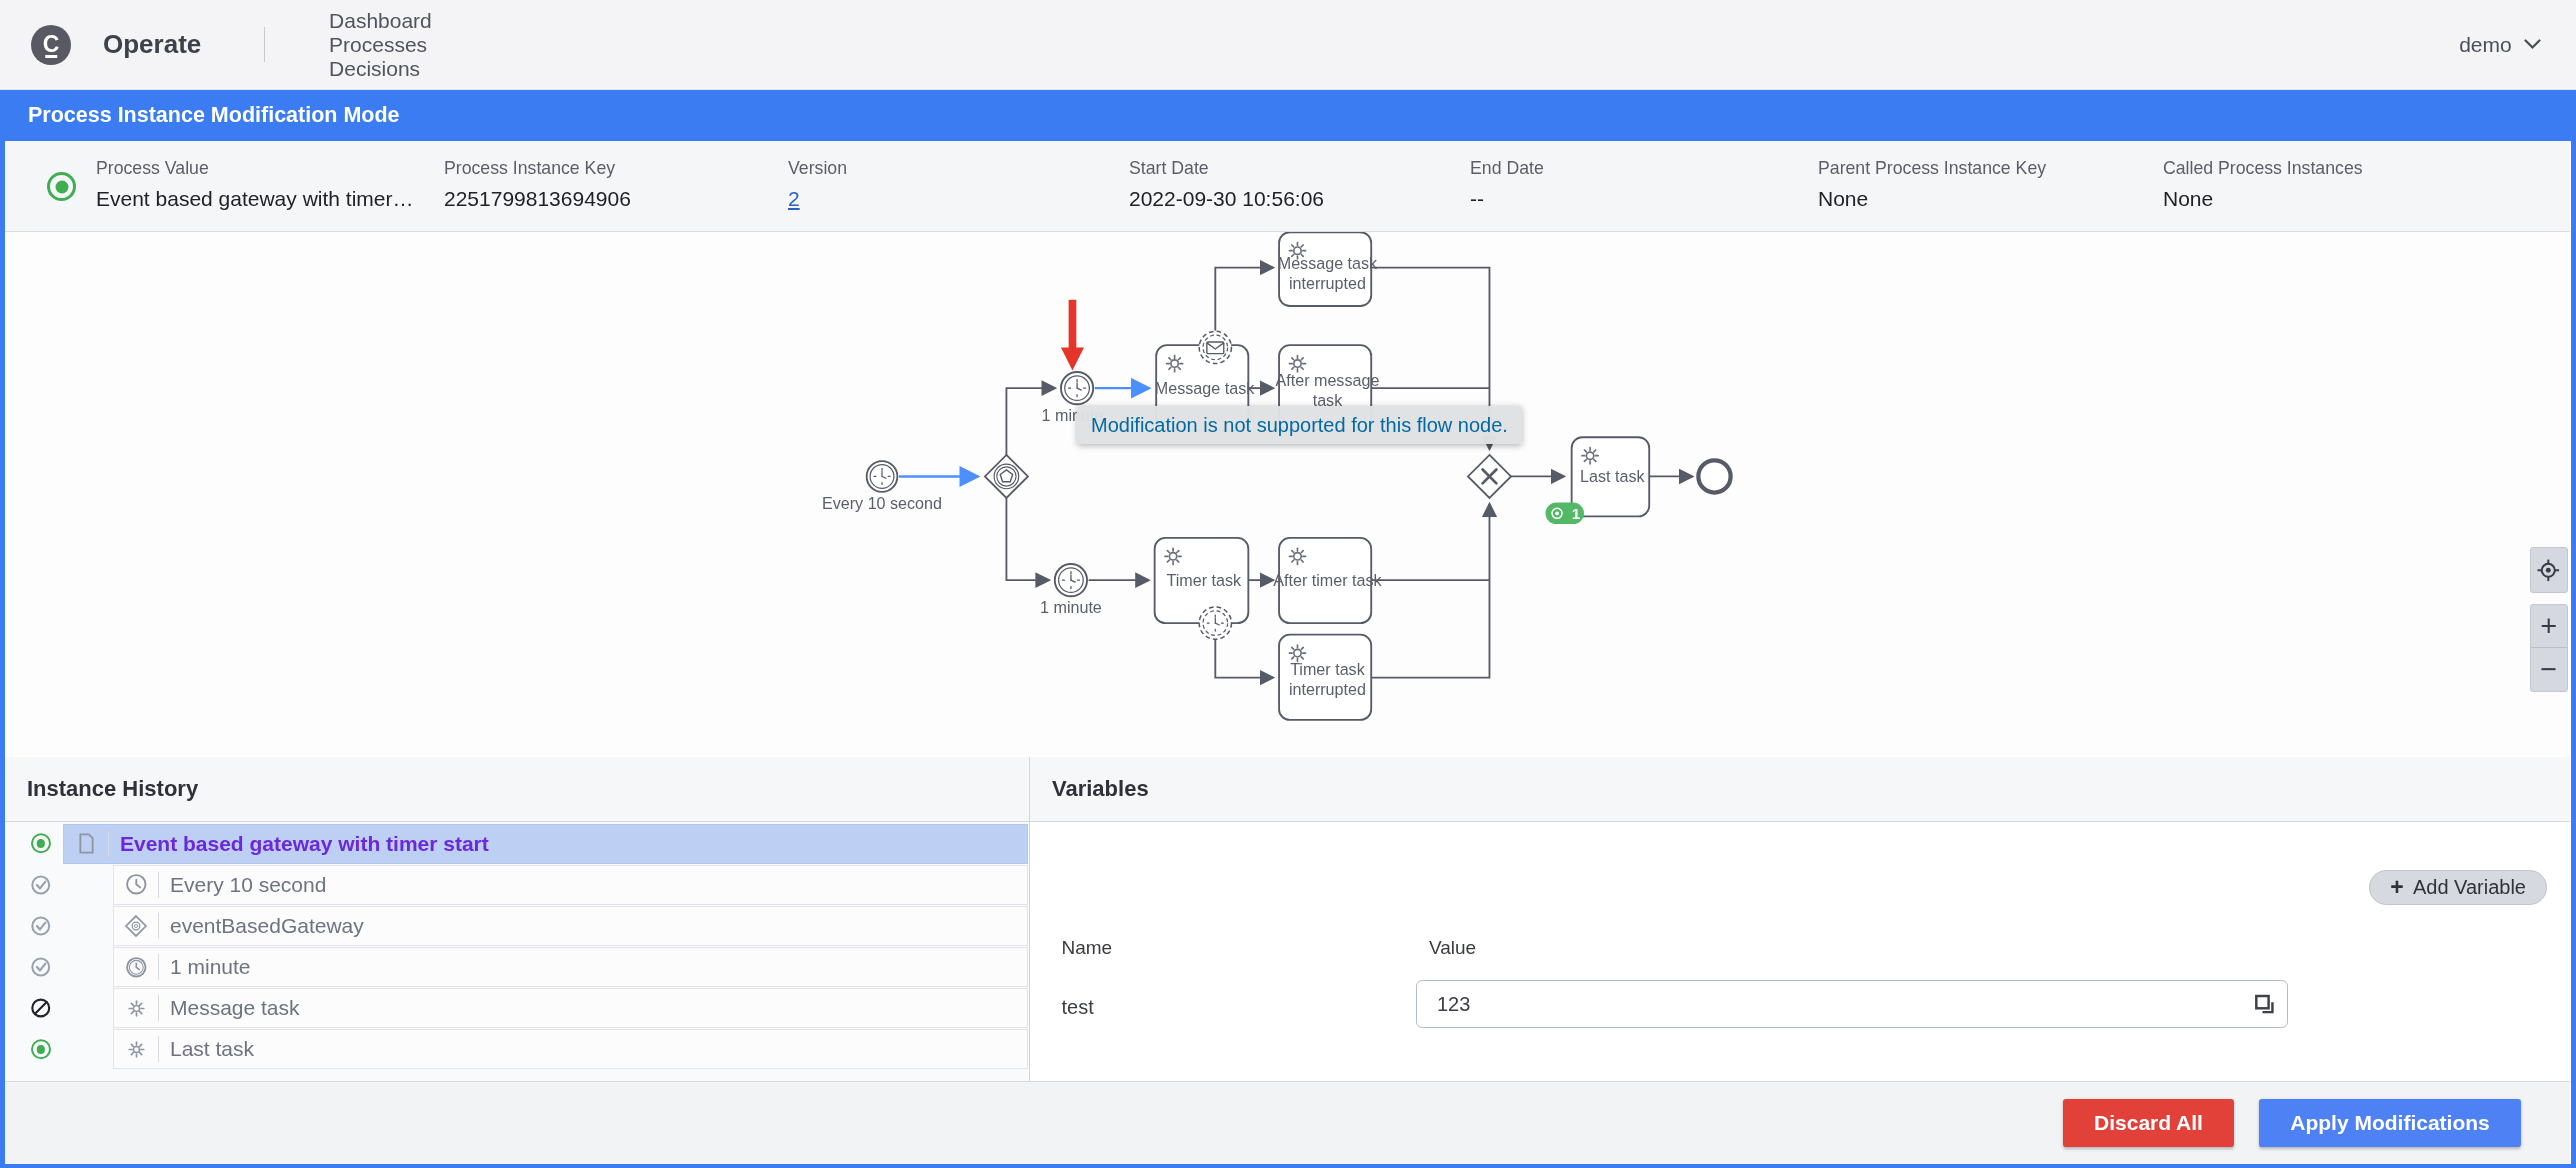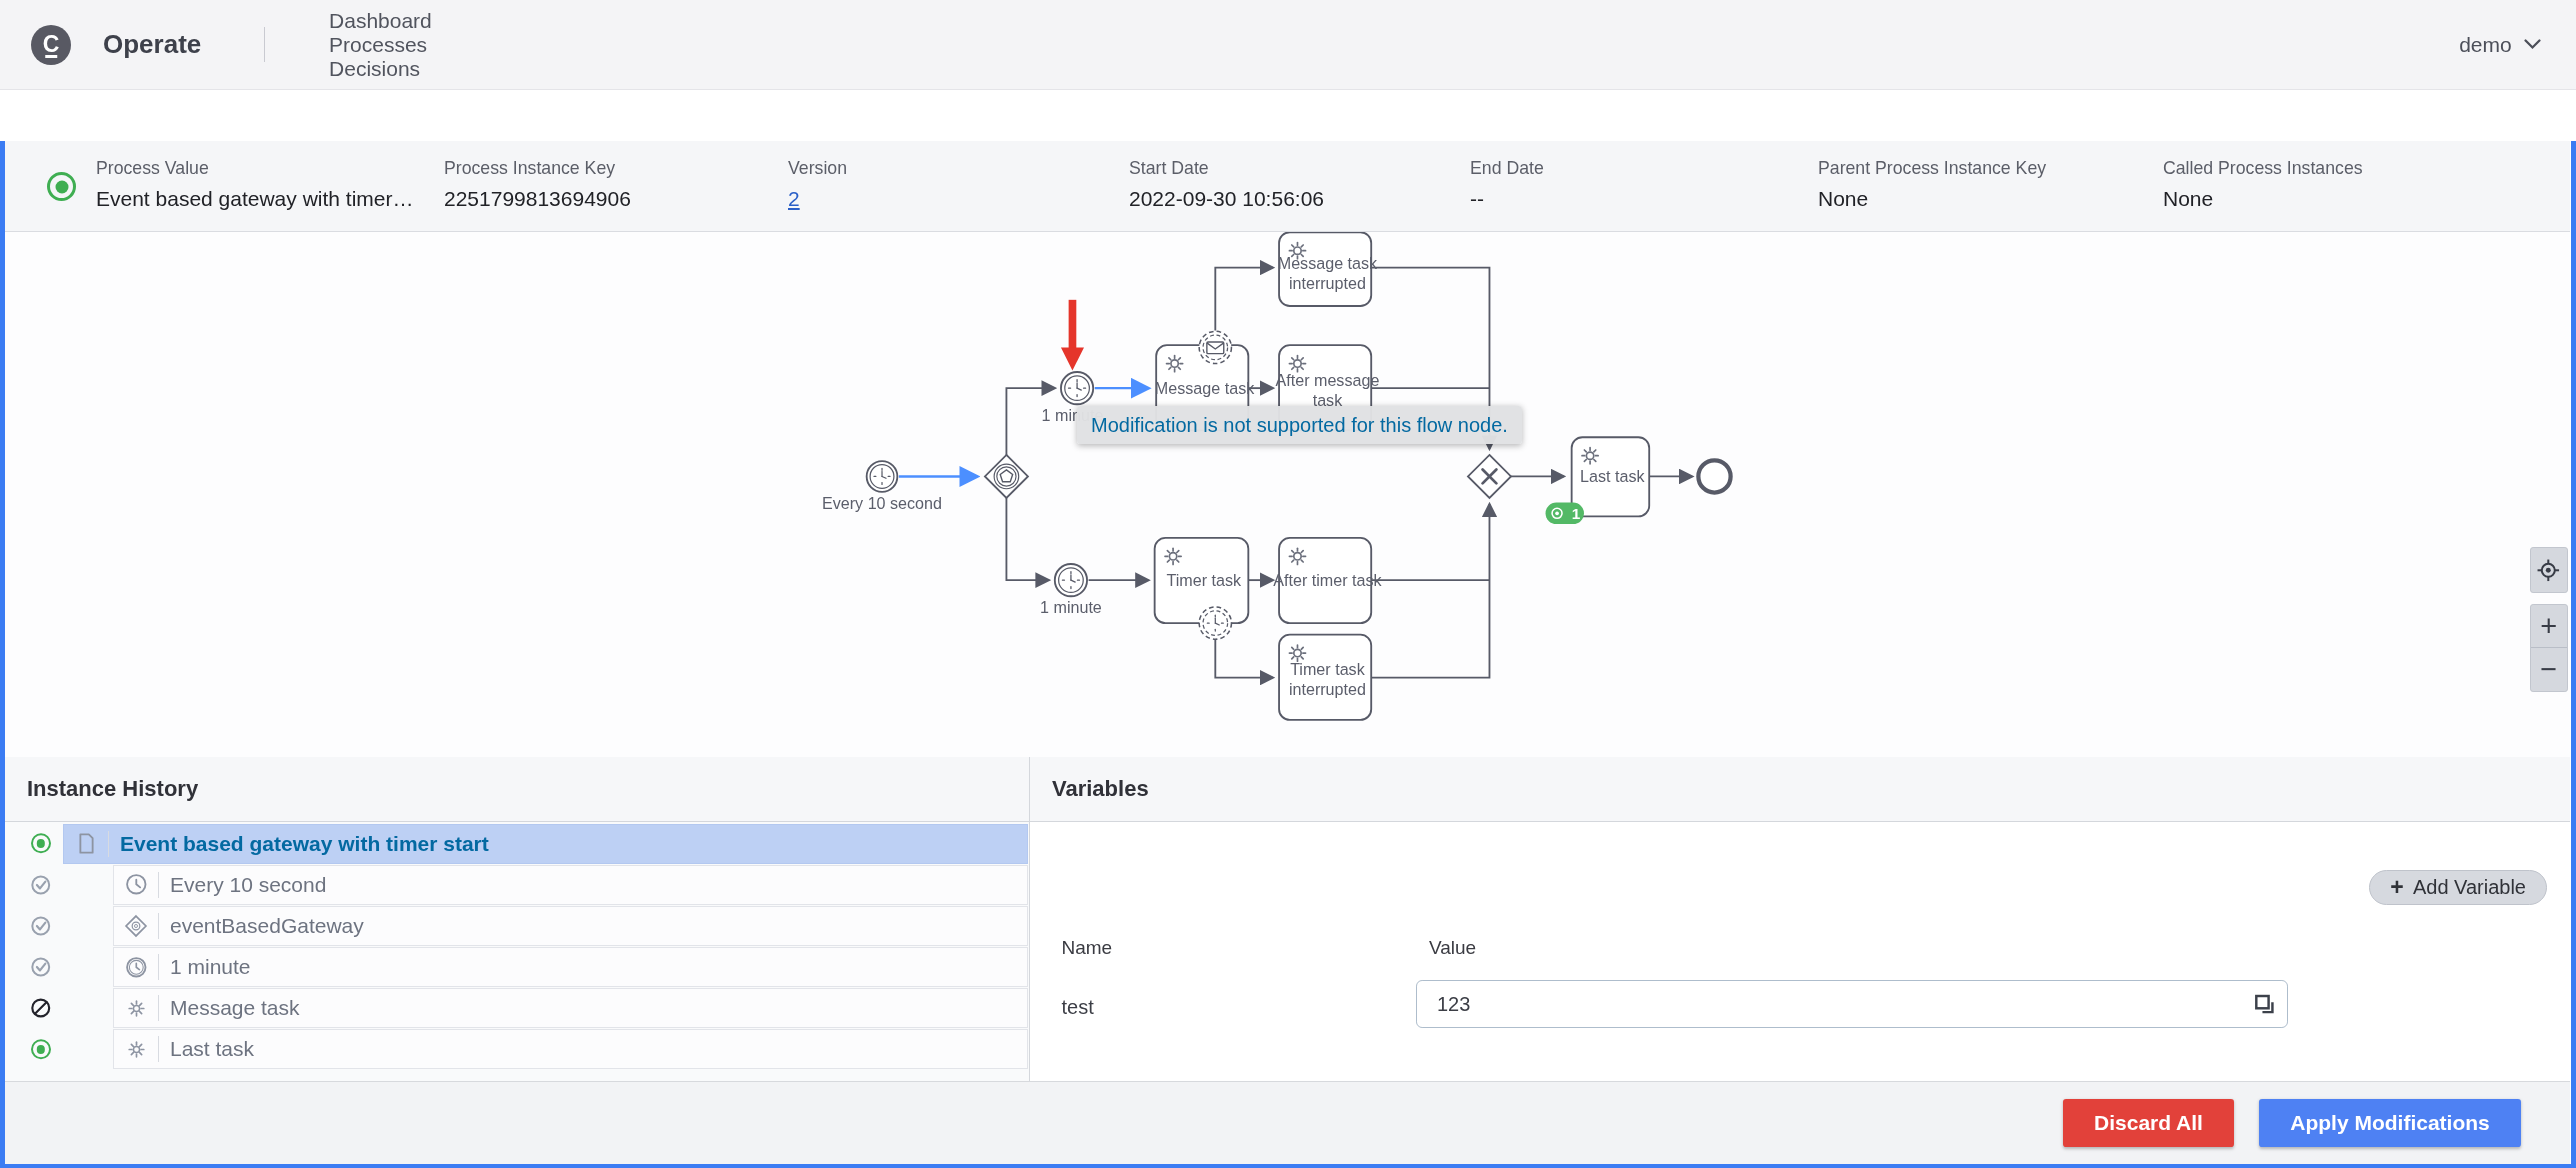--- a/index.html
+++ b/index.html
@@ -76,21 +76,21 @@
   .ring-green::after { content:""; position:absolute; left:50%; top:50%; transform:translate(-50%,-50%);
               width:8.4px; height:8.4px; border-radius:50%; background:#3fae52; }
   .h-content { position:absolute; top:0; bottom:0; right:1.5px; background:#fcfcfd;
                border:0.8px solid #e2e4e9; display:flex; align-items:center; padding-left:9.2px; }
   .h-content.root { left:58px; }
   .h-content.child { left:108px; }
   .h-content.selected { background:#bdd0f4; border-color:#b3c8f0; }
   .type-ic { width:26px; height:26px; display:flex; align-items:center; justify-content:center; }
   .row-div { width:0.8px; height:26px; background:#d8dbe1; margin:0 10.8px 0 9.2px; }
   .h-label { font-size:21px; color:#6d7380; }
-  .h-label.root-lbl { color:#0369a1; font-weight:bold; }
+  .h-label.root-lbl { color:#6d28d9; font-weight:bold; }
 
   
   .variables { flex:1; display:flex; flex-direction:column; }
   .var-body { flex:1; background:#fff; position:relative; }
   .add-var { position:absolute; right:23px; top:48px; height:35px; padding:0 20px;
              border-radius:17.7px; background:#d6d9df; border:0.8px solid #bfc3cb;
              display:flex; align-items:center; column-gap:9.2px; cursor:pointer; }
   .add-var .plus { font-size:23px; color:#303238; font-weight:bold; line-height:1; }
   .add-var .alabel { font-size:20px; color:#303238; }
   .var-col { position:absolute; font-size:19px; color:#3a3b42; top:115px; }
@@ -127,20 +127,23 @@
       <div class="nav-link">Decisions</div>
     </div>
     <div class="nav-user">
       <span>demo</span>
       <svg width="17" height="10.8" viewBox="0 0 22 14">
         <polyline points="2,2 11,11 20,2" fill="none" stroke="#4c4f59" stroke-width="3" stroke-linecap="round"></polyline>
       </svg>
     </div>
   </div>
 
+  <div class="banner">
+    <span>Process Instance Modification Mode</span>
+  </div>
 
   <div class="frame">
 
     <div class="inst-header">
       <div class="inst-state"></div>
       <div class="field" style="left:91px">
         <span class="lbl">Process Value</span>
         <span class="val">Event based gateway with timer…</span>
       </div>
       <div class="field" style="left:439px">

